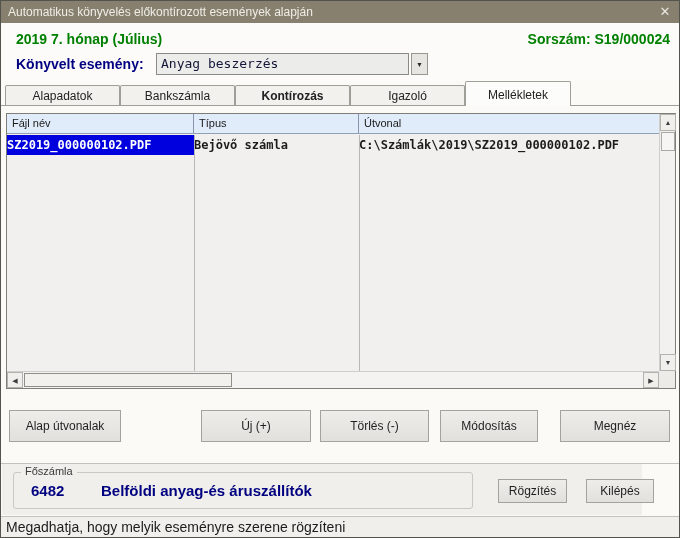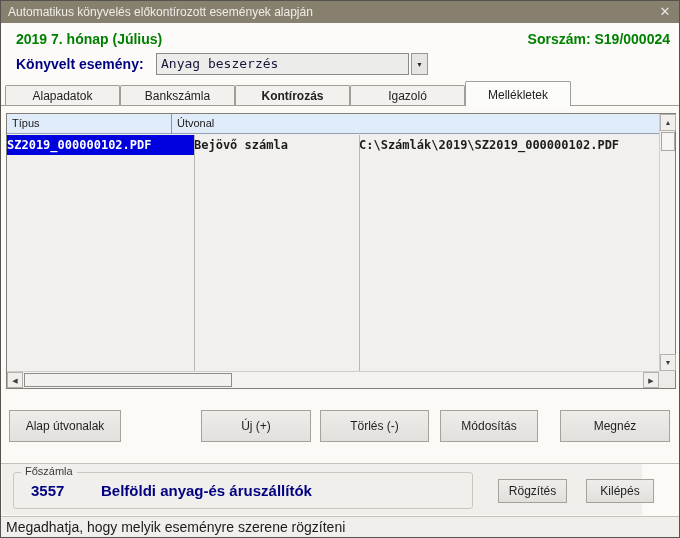--- a/index.html
+++ b/index.html
@@ -131,20 +131,21 @@
 
   <div class="tab" style="left:4px;width:115px;">Alapadatok</div>
   <div class="tab" style="left:119px;width:115px;">Bankszámla</div>
   <div class="tab" style="left:234px;width:115px;font-weight:bold;">Kontírozás</div>
   <div class="tab" style="left:349px;width:115px;">Igazoló</div>
   <div class="tab active" style="left:464px;width:106px;">Mellékletek</div>
   <div class="panel-top-line"></div>
 
   <div class="grid">
     <div class="grid-header">
+      <div class="gh-cell gh-c1">Fájl név</div>
       <div class="gh-cell gh-c2">Típus</div>
       <div class="gh-cell gh-c3">Útvonal</div>
     </div>
     <div class="grid-row">
       <div class="gr-cell gr-c1">SZ2019_000000102.PDF</div>
       <div class="gr-cell gr-c2">Bejövő számla</div>
       <div class="gr-cell gr-c3">C:\Számlák\2019\SZ2019_000000102.PDF</div>
     </div>
     <div class="col-sep sep1"></div>
     <div class="col-sep sep2"></div>
@@ -166,21 +167,21 @@
   <div class="btn btn-torles">Törlés (-)</div>
   <div class="btn btn-uj">Új (+)</div>
   <div class="btn btn-modositas">Módosítás</div>
   <div class="btn btn-megnez">Megnéz</div>
 
   <div class="divider"></div>
 
   <div class="bottom">
     <div class="groupbox"></div>
     <div class="group-legend">Főszámla</div>
-    <div class="acct-num">3557</div>
+    <div class="acct-num">6482</div>
     <div class="acct-name">Belföldi anyag-és áruszállítók</div>
     <div class="btn btn-small btn-rogzites">Rögzítés</div>
     <div class="btn btn-small btn-kilepes">Kilépés</div>
   </div>
 
   <div class="statusbar">
     <span>Megadhatja, hogy melyik eseményre szerene rögzíteni</span>
   </div>
 
 </div>

